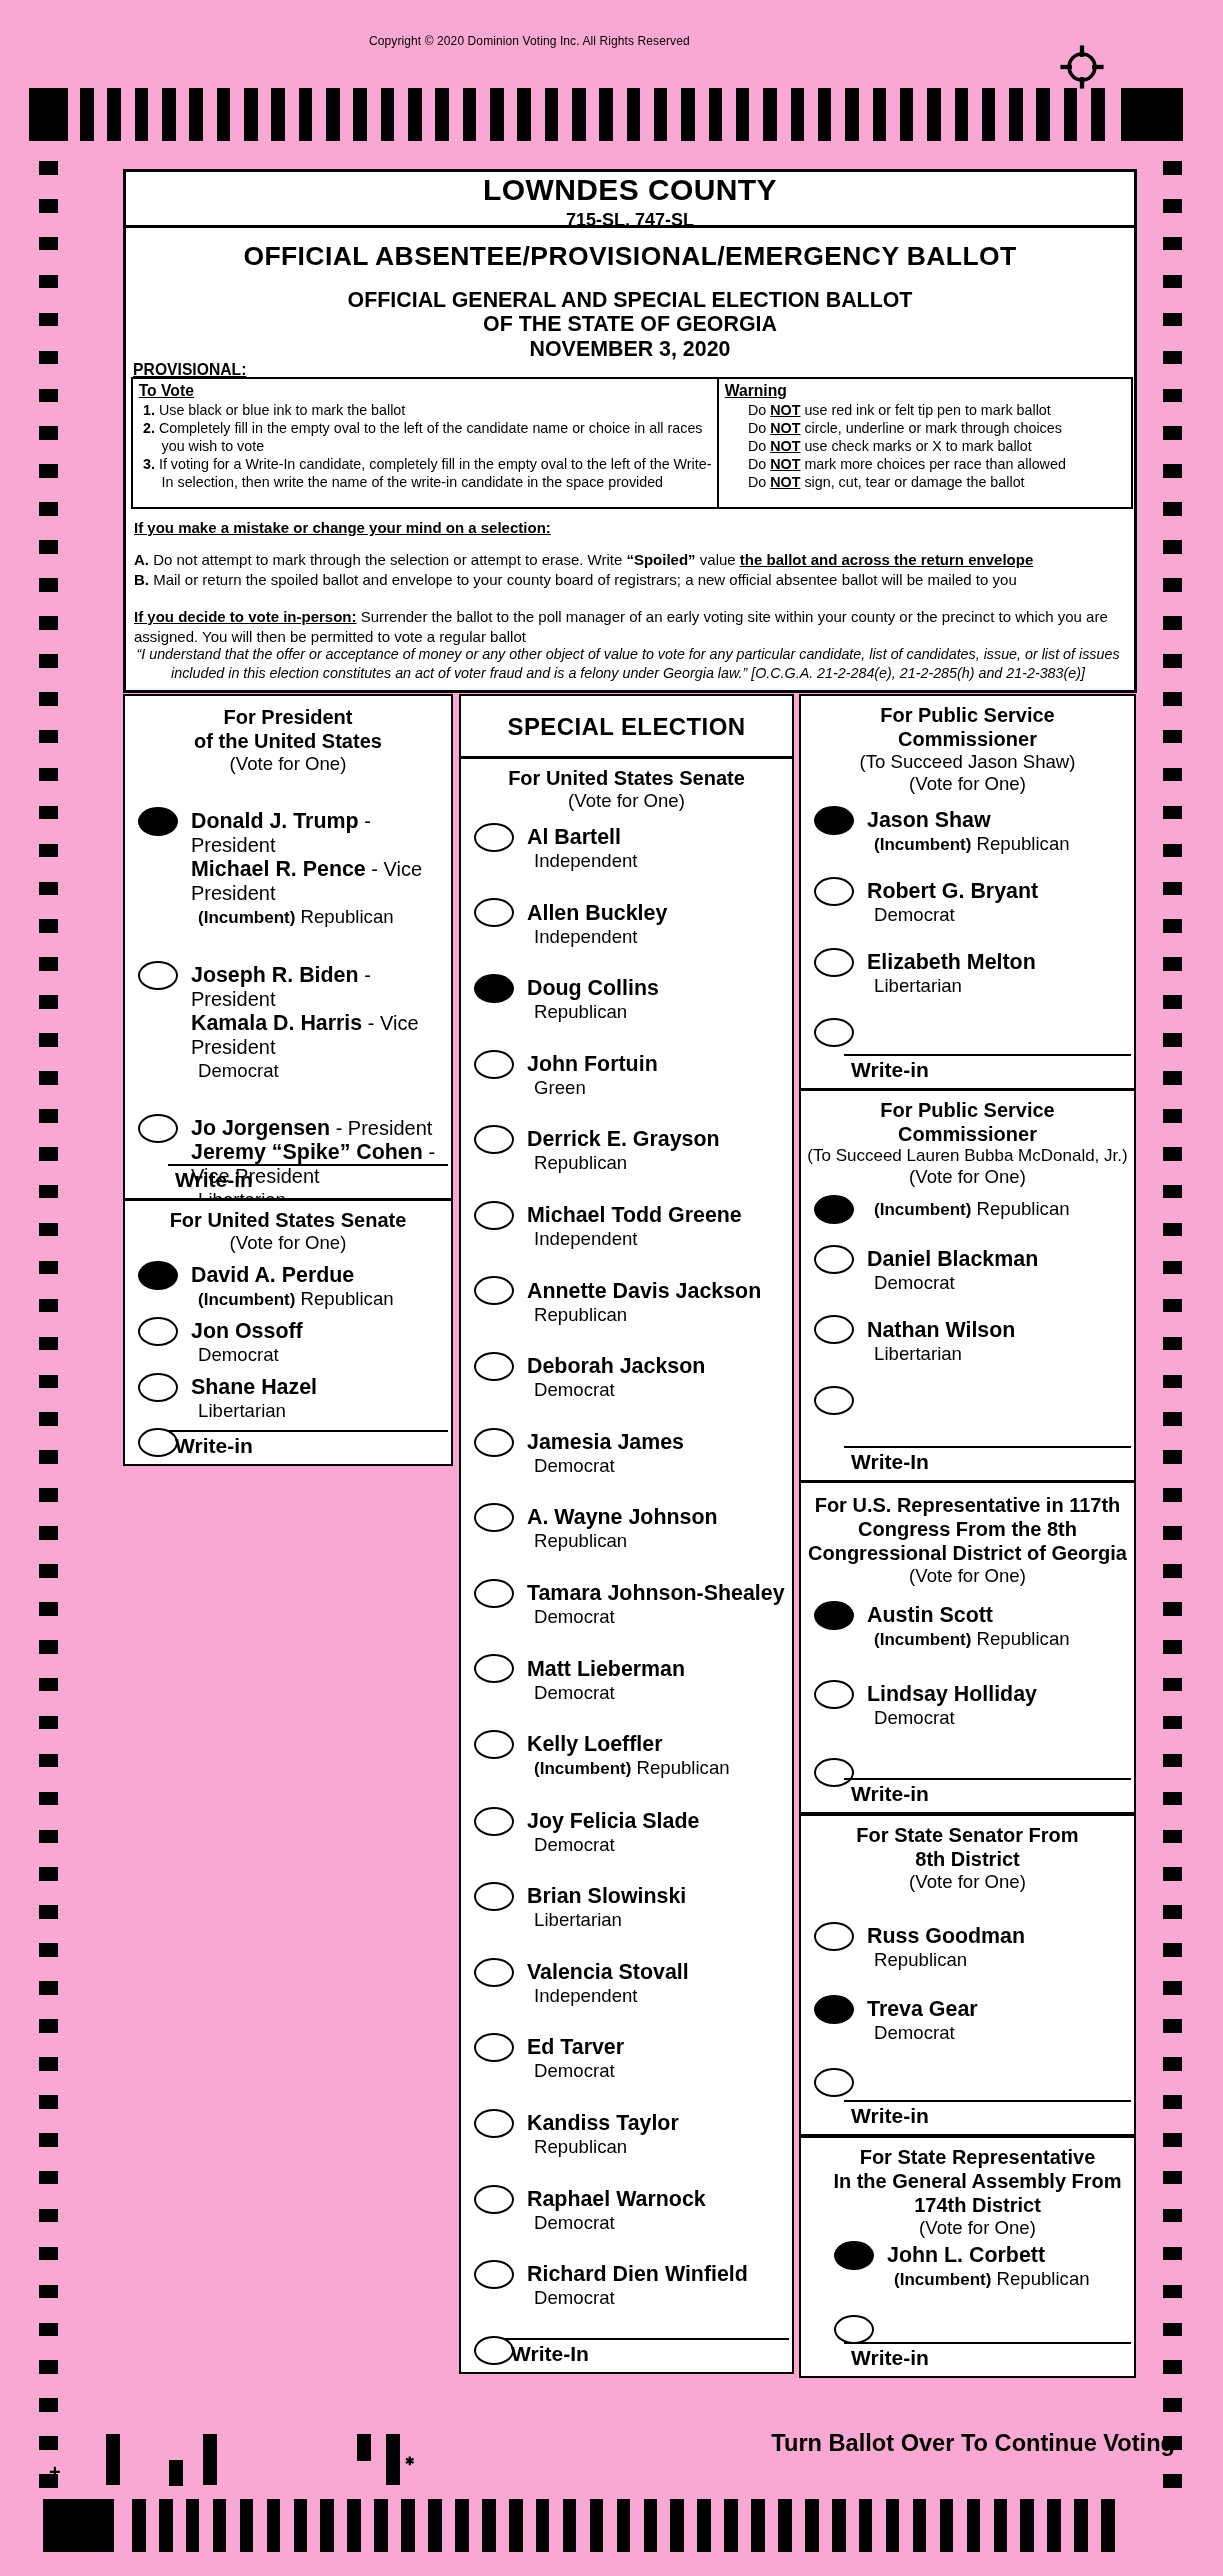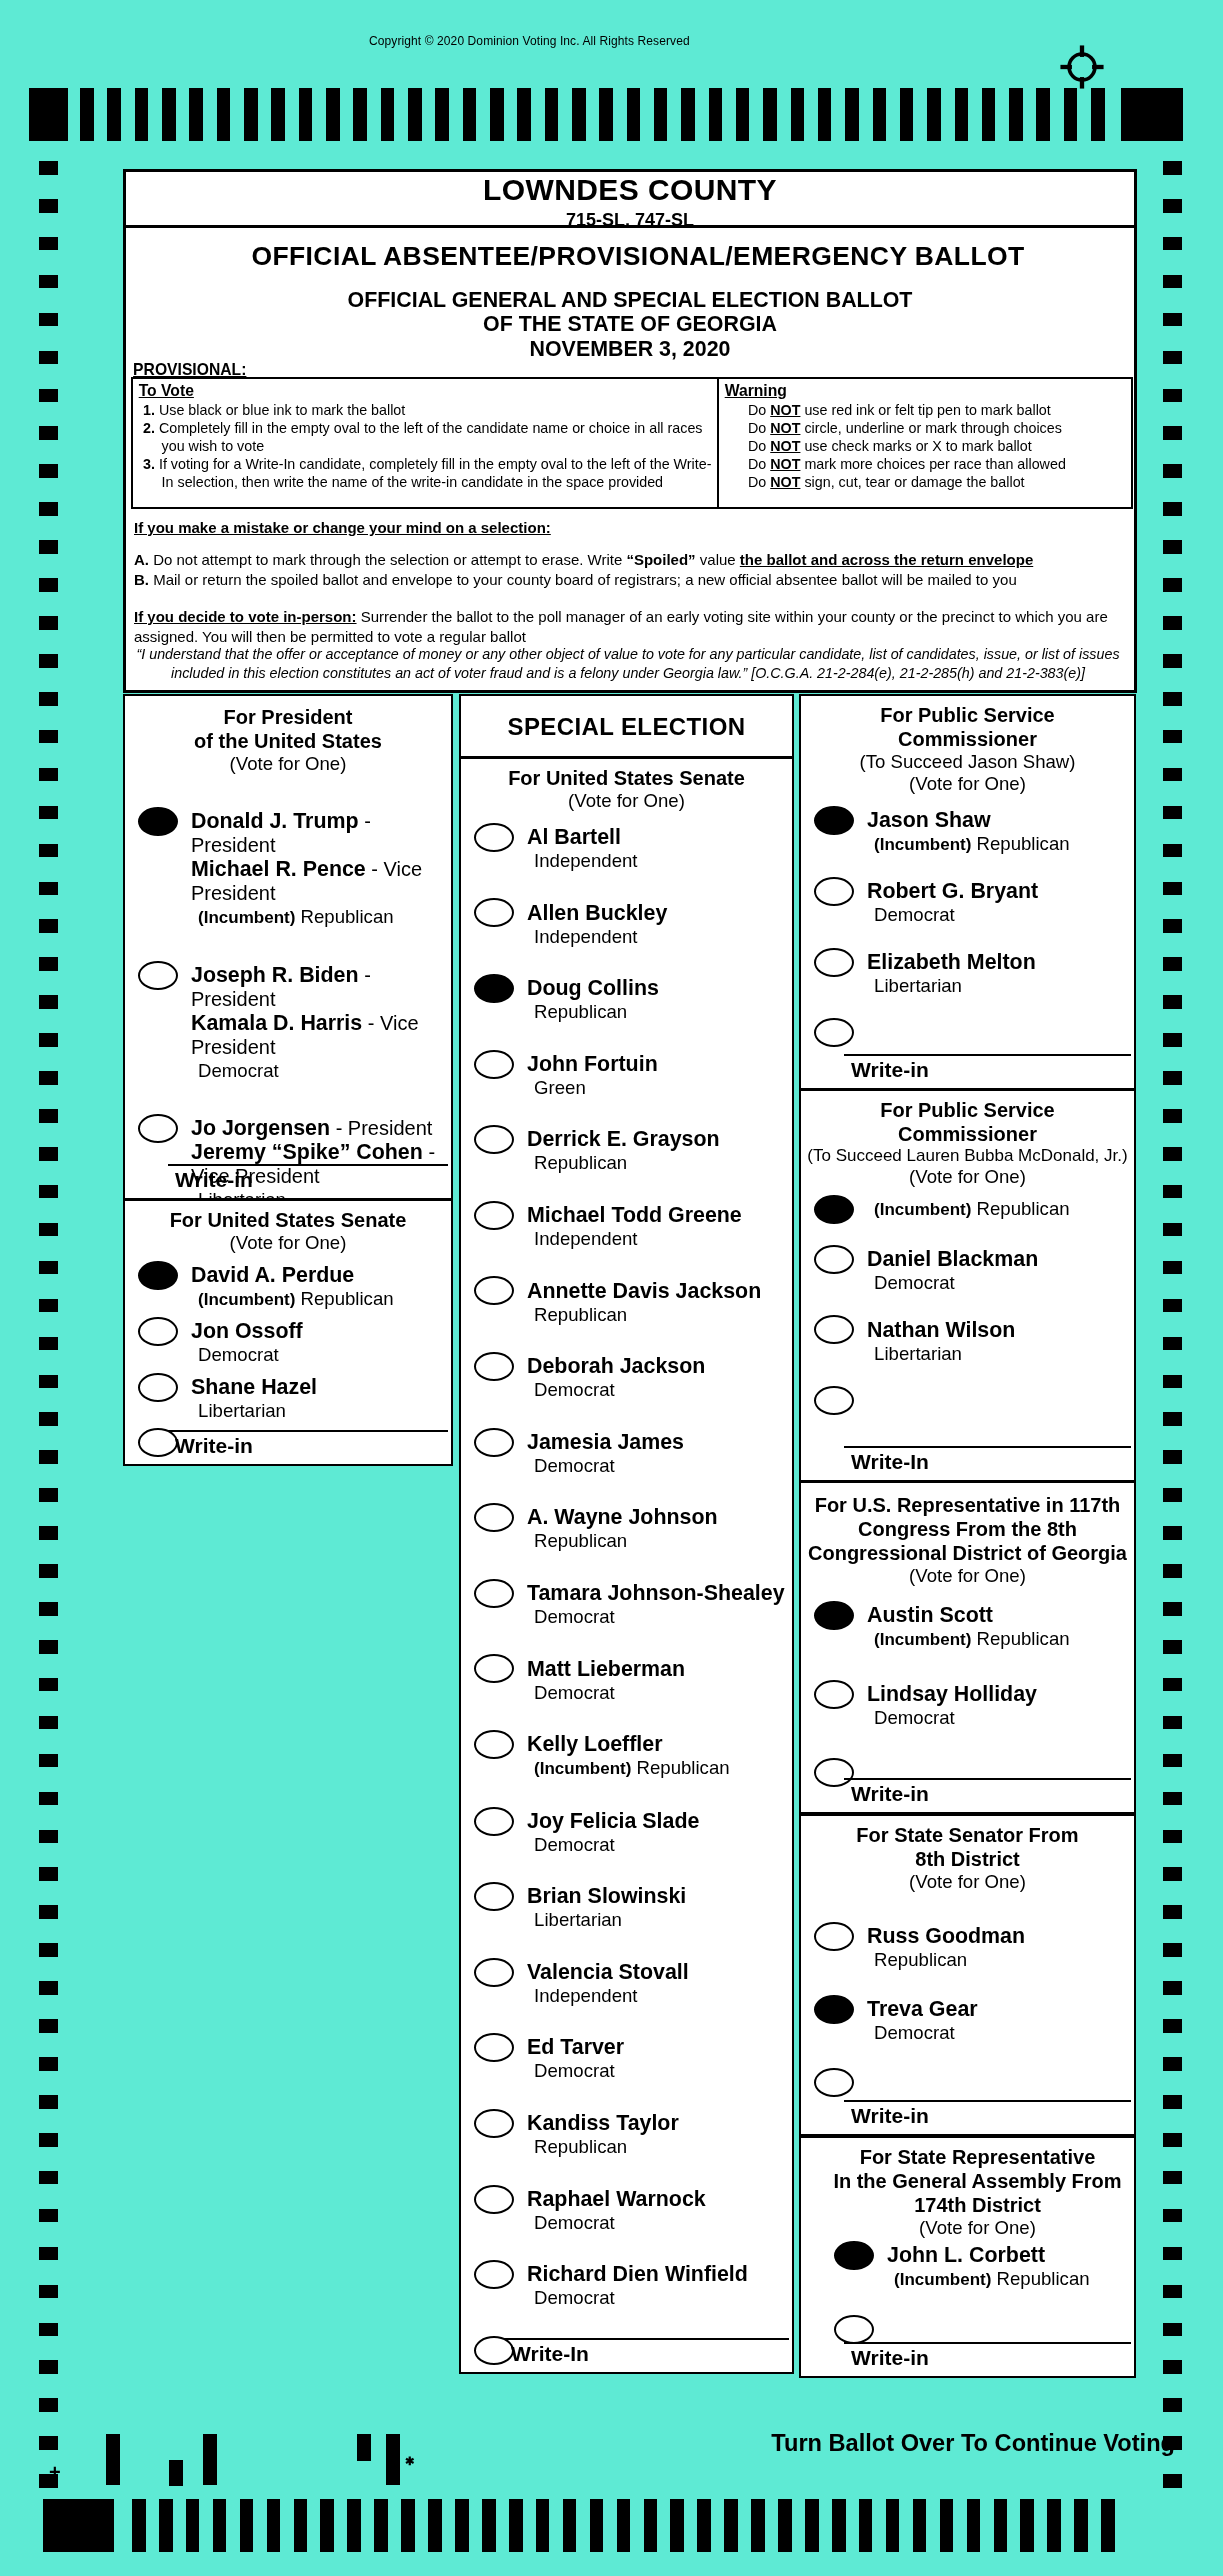--- a/index.html
+++ b/index.html
@@ -1,16 +1,16 @@
 <!DOCTYPE html>
 <html style="font-size:11.4px"><head>
 <meta charset="utf-8">
 <style>
   html,body{margin:0;padding:0;background:#e8e8e8;}
-  .page{position:relative;width:1223px;height:2576px;background:#5eead4;overflow:hidden;
+  .page{position:relative;width:1223px;height:2576px;background:#f9a8d4;overflow:hidden;
         font-family:"Liberation Sans",sans-serif;color:#000;}
   .abs{position:absolute;}
   .box{position:absolute;border:2.9px solid #000;background:#fff;box-sizing:border-box;}
   .b5{border-width:3.6px;}
   .blockbar{position:absolute;background:#000;}
   .strip{position:absolute;display:flex;justify-content:space-between;}
   .strip i{display:block;width:13.6px;height:100%;background:#000;}
   .edge{position:absolute;display:flex;flex-direction:column;justify-content:space-between;}
   .edge b{display:block;width:19.3px;height:13.6px;background:#000;}
   .copyright{position:absolute;font-size:12px;letter-spacing:0.1px;}
@@ -246,21 +246,21 @@
       <b></b>
       <b></b>
     </div>
 
   <div class="box b5" style="left:123px;top:169px;width:1014px;height:60px;">
     <div class="county">LOWNDES COUNTY</div>
     <div class="stylenum">715-SL, 747-SL</div>
   </div>
 
   <div class="box b5" style="left:123px;top:225px;width:1014px;height:468px;">
-    <div class="main-title" style="top:13px;padding-left:8px;">OFFICIAL ABSENTEE/PROVISIONAL/EMERGENCY BALLOT</div>
+    <div class="main-title" style="top:13px;">OFFICIAL ABSENTEE/PROVISIONAL/EMERGENCY BALLOT</div>
     <div class="sub-title" style="top:60px;">OFFICIAL GENERAL AND SPECIAL ELECTION BALLOT</div>
     <div class="sub-title" style="top:84px;">OF THE STATE OF GEORGIA</div>
     <div class="sub-title" style="top:109px;">NOVEMBER 3, 2020</div>
     <div class="instr-label" style="left:7.1px;top:133px;">PROVISIONAL:</div>
   </div>
 
   <div class="box" style="left:131px;top:377px;width:588px;height:132px;">
     <div class="instr-title">To Vote</div>
     <div>
 

